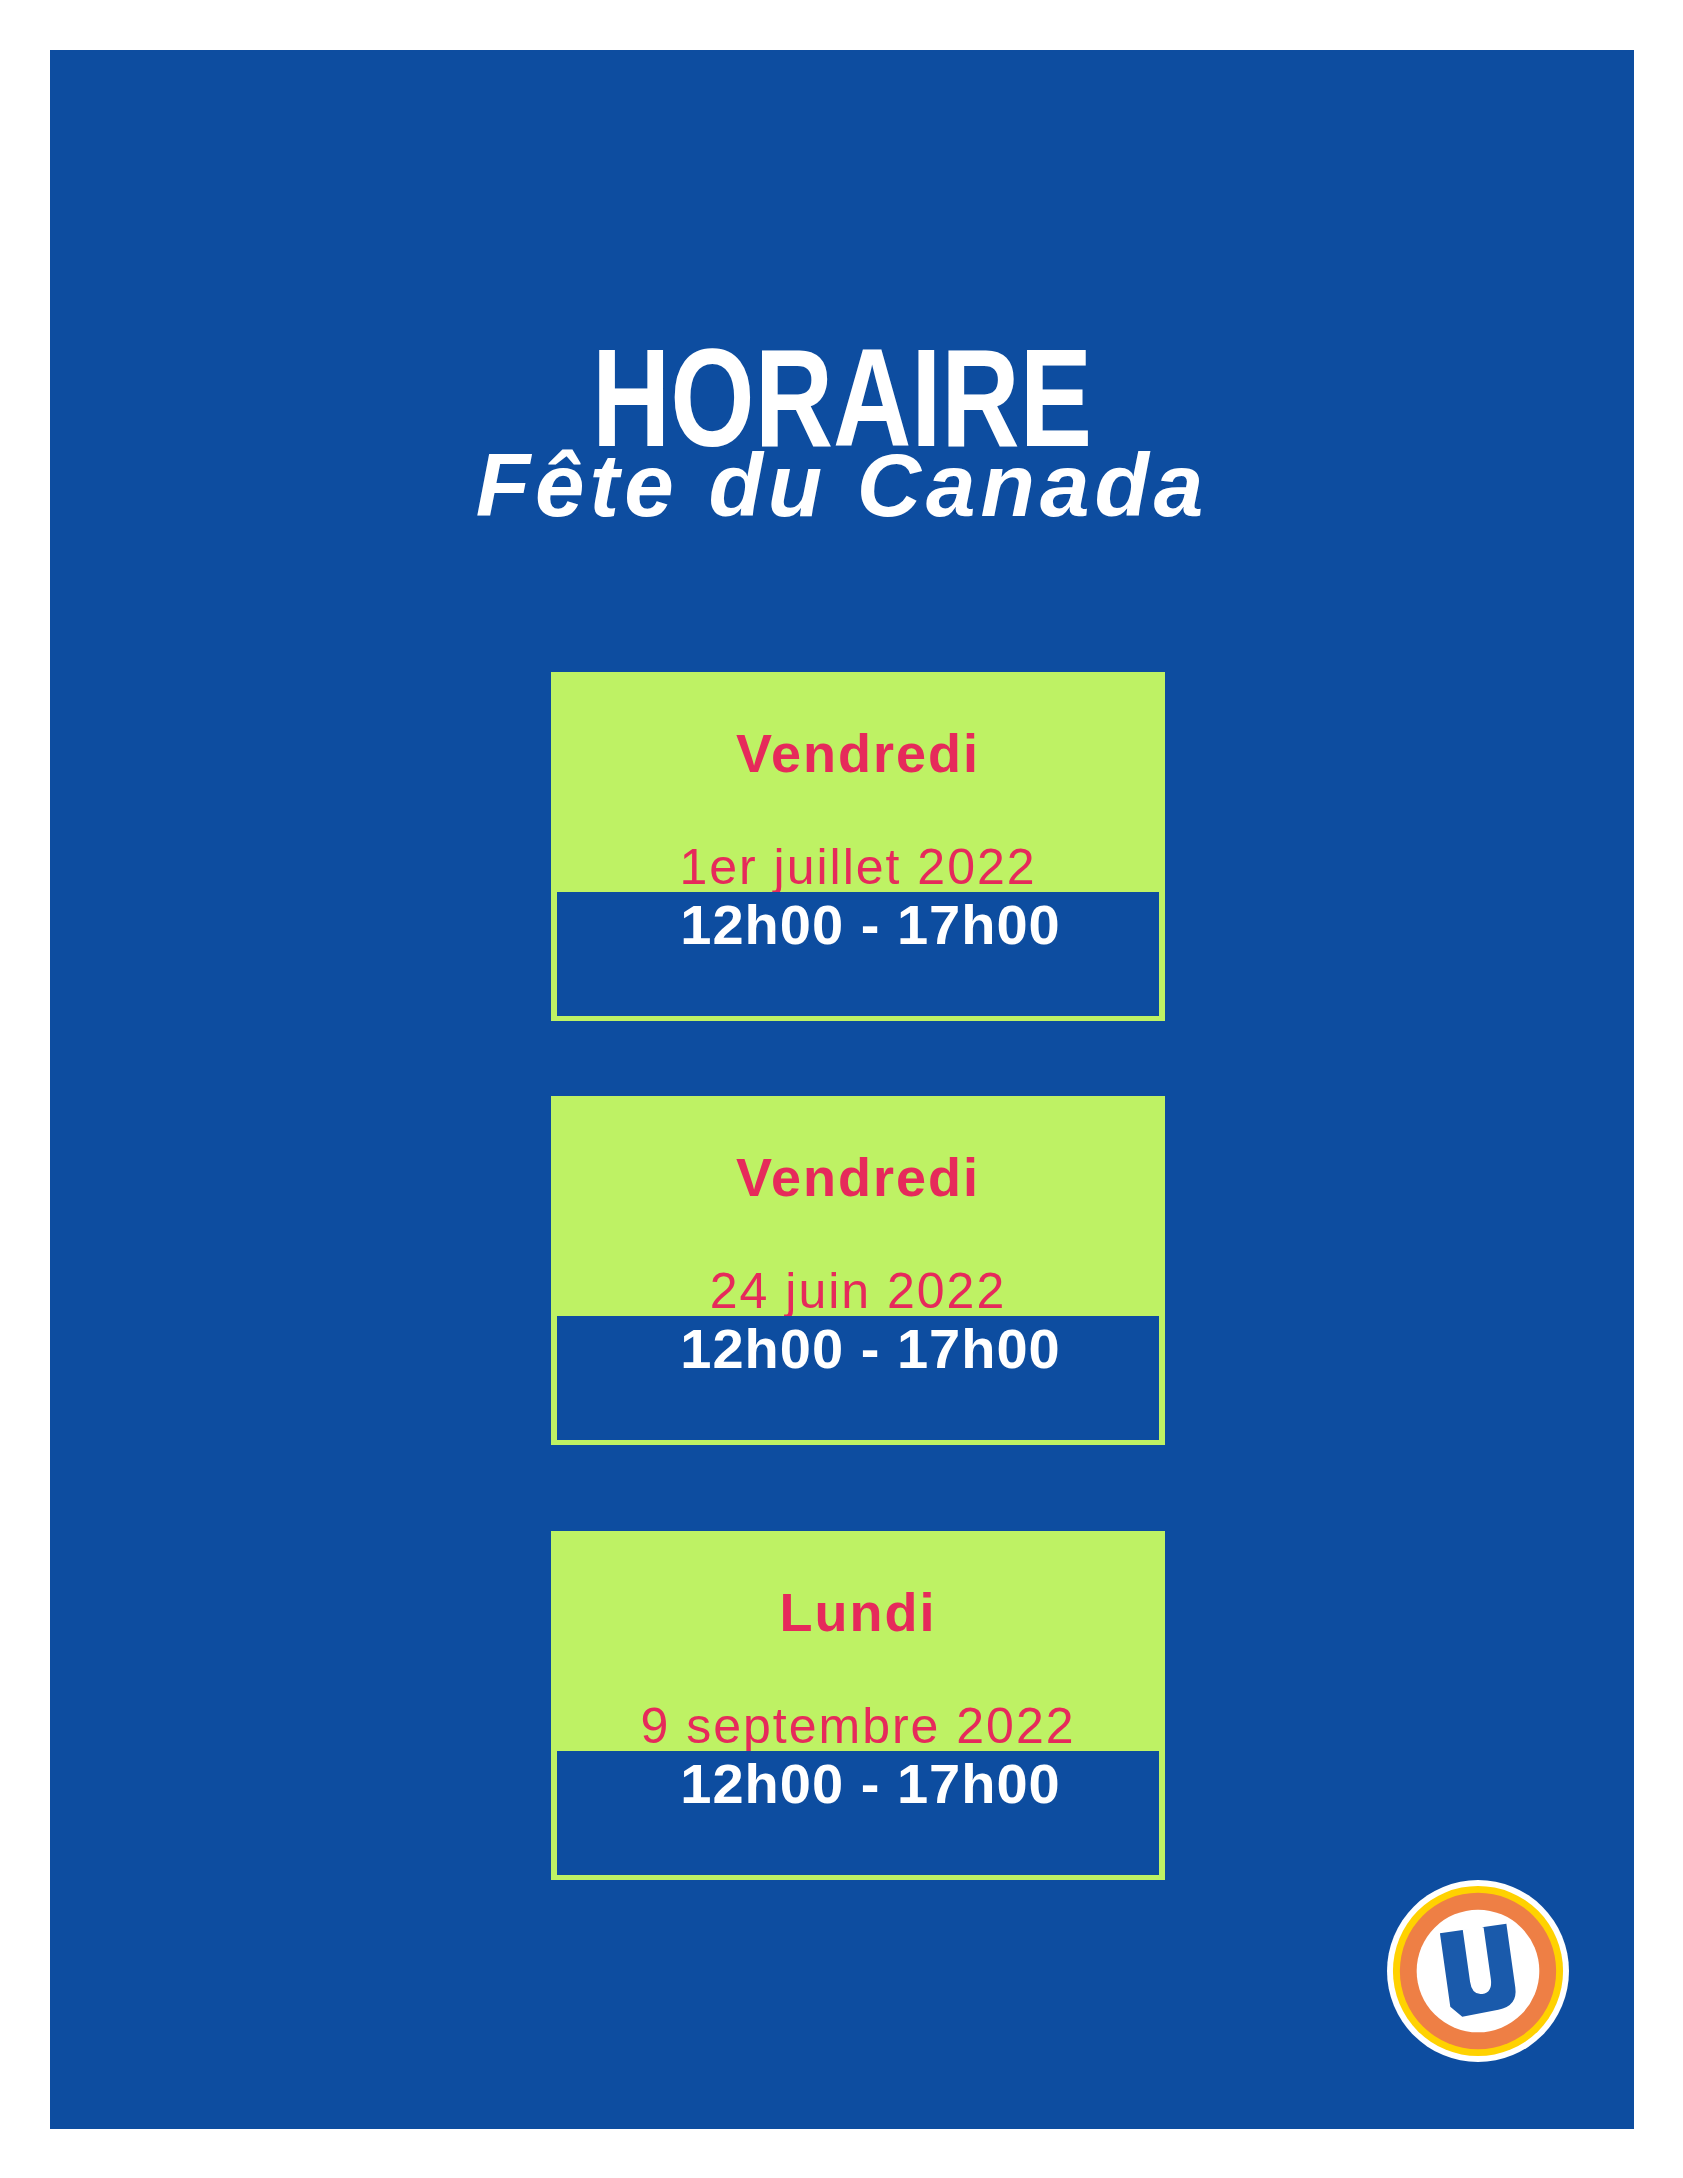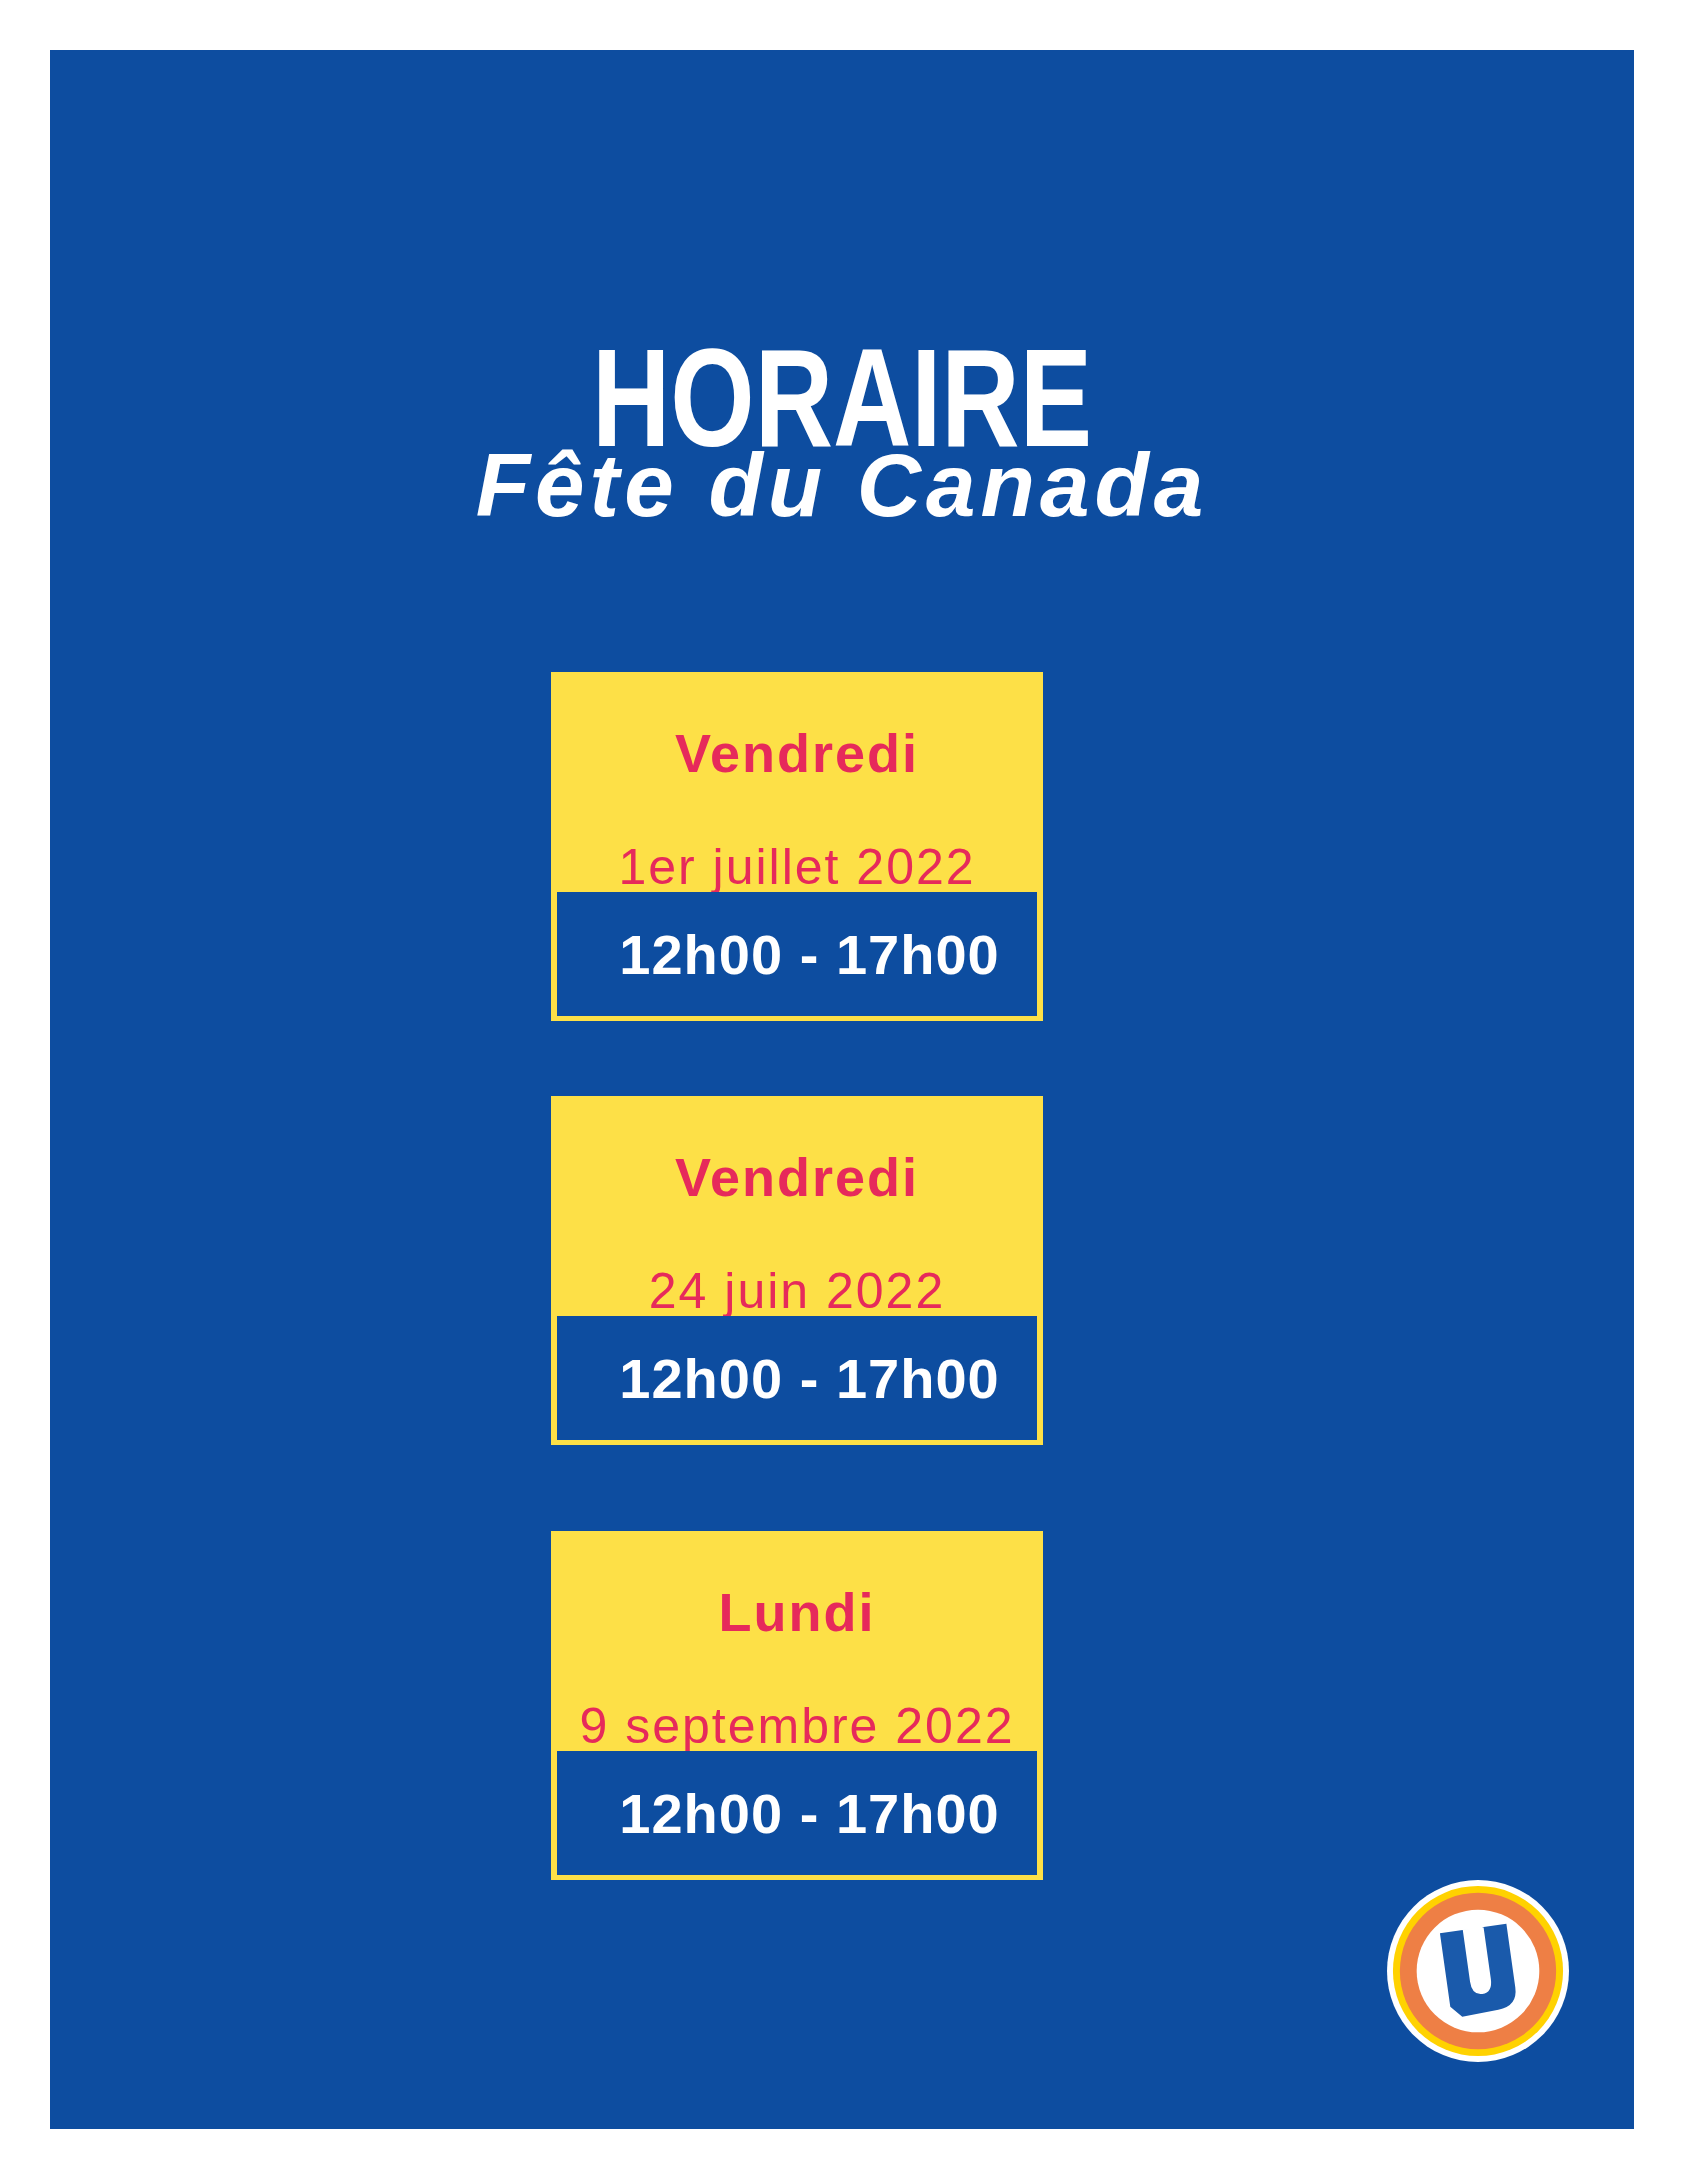--- a/index.html
+++ b/index.html
@@ -37,22 +37,22 @@
     font-size:89px;
     font-weight:bold;
     font-style:italic;
     line-height:89px;
     letter-spacing:5px;
     white-space:nowrap;
   }
   .card{
     position:absolute;
     left:501px; 
-    width:492px;height:349px;
-    background:#fde047;
+    width:614px;height:349px;
+    background:#bef264;
   }
   .card1{top:622px;}  
   .card2{top:1046px;} 
   .card3{top:1481px;} 
   .card .day{
     position:absolute;
     left:0;top:54px;width:100%;
     text-align:center;
     color:var(--pink,#E62A5B);
     font-size:54px;
@@ -70,21 +70,21 @@
     font-weight:normal;
     line-height:50px;
     letter-spacing:2px;
     white-space:nowrap;
     margin-top:32px;
   }
   .card .hours-box{
     position:absolute;
     left:6px;right:6px;top:220px;height:124px;
     background:var(--blue,#0D4DA0);
-    display:flex;align-items:center;justify-content:center;padding-left:25px;
+    display:flex;justify-content:center;padding-left:25px;
   }
   .card .hours{
     color:#ffffff;
     font-size:56px;
     font-weight:bold;
     letter-spacing:1px;
     white-space:nowrap;
   }
   .logo{
     position:absolute;

